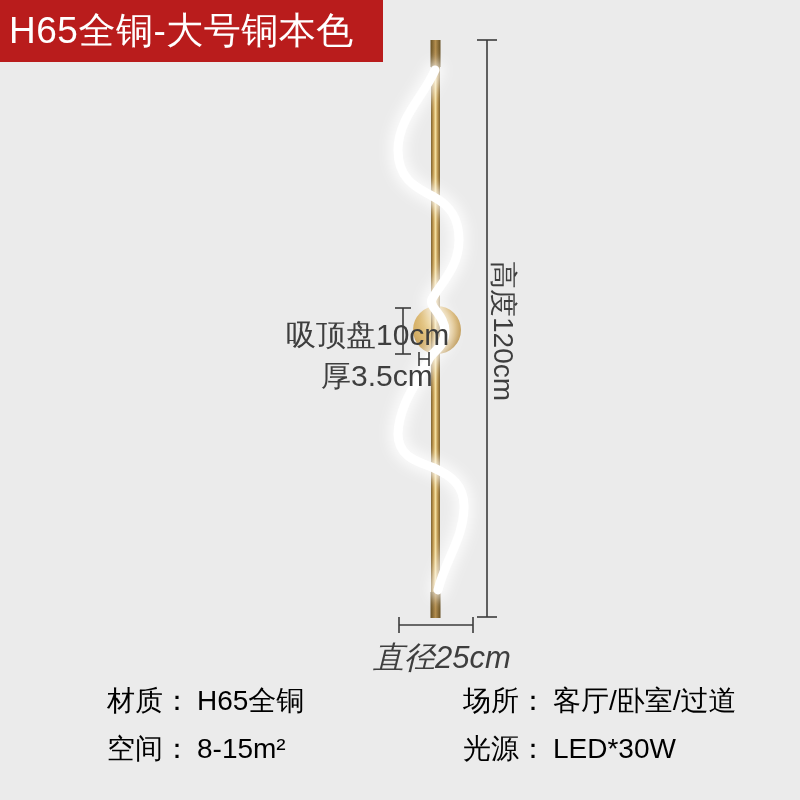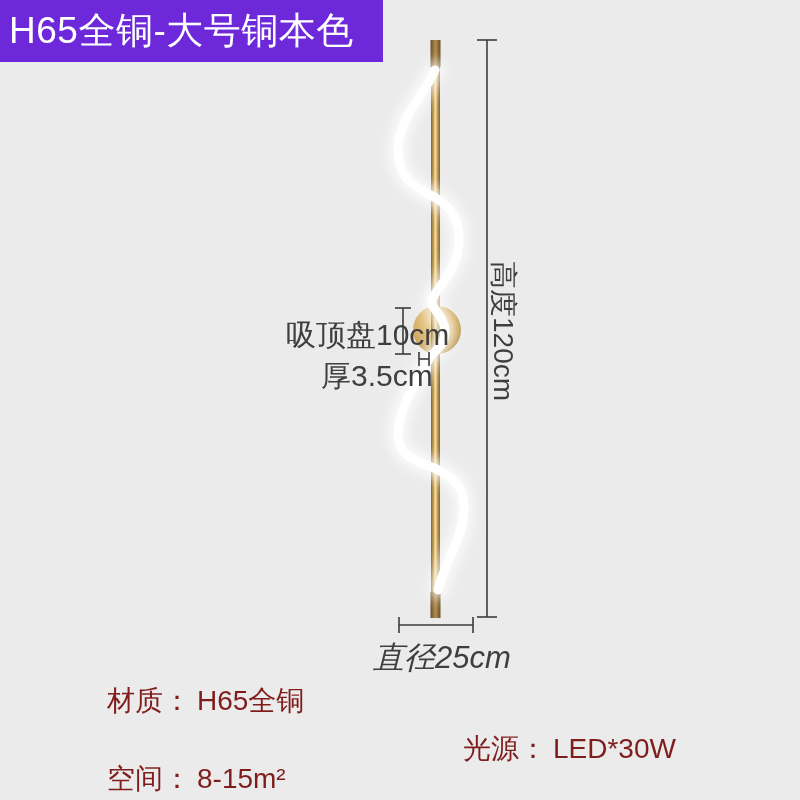--- a/index.html
+++ b/index.html
@@ -4,37 +4,37 @@
 <style>
   html,body{margin:0;padding:0;background:#ffffff;}
   .canvas{
     position:relative;width:800px;height:800px;overflow:hidden;
     background:#ebebeb;
     font-family:"Liberation Sans","DejaVu Sans",sans-serif;
     color:#3e3e3e;
   }
   .banner{
     position:absolute;left:0;top:0;width:383px;height:62px;
-    background:#6d28d9;color:#ffffff;
+    background:#b91c1c;color:#ffffff;
     font-size:37px;line-height:62px;padding-left:9px;
     box-sizing:border-box;white-space:nowrap;letter-spacing:0.5px;
   }
   .scene{position:absolute;left:0;top:0;}
   .anno{position:absolute;white-space:nowrap;color:#3e3e3e;}
   .label-plate{left:238px;top:315px;width:154px;text-align:right;font-size:30px;margin-left:48px;}
   .label-thickness{left:321px;top:356px;font-size:30px;}
   .label-diameter{left:373px;top:637px;font-size:31px;font-style:italic;}
   .label-height{
     left:433px;top:316px;width:140px;height:30px;line-height:30px;
     text-align:center;font-size:28px;
     transform:rotate(90deg);transform-origin:center center;
   }
-  .spec{position:absolute;font-size:28px;color:#7f1d1d;white-space:nowrap;}
+  .spec{position:absolute;font-size:28px;color:#000000;white-space:nowrap;}
   .spec-l1{left:107px;top:682px;}
-  .spec-l2{left:107px;top:760px;}
+  .spec-l2{left:107px;top:730px;}
   .spec-r1{left:463px;top:682px;}
   .spec-r2{left:463px;top:730px;text-align:center;}
   .spec .val{margin-left:6px;}
 </style>
 </head>
 <body>
 
 <div class="canvas">
 
   <svg class="scene" width="800" height="800" viewBox="0 0 800 800" aria-hidden="true">
@@ -110,17 +110,20 @@
   <div class="anno label-thickness">厚3.5cm</div>
   <div class="anno label-height">高度120cm</div>
   <div class="anno label-diameter">直径25cm</div>
 
   <div class="spec spec-l1">
     <span>材质：</span><span class="val">H65全铜</span>
   </div>
   <div class="spec spec-l2">
     <span>空间：</span><span class="val">8-15m²</span>
   </div>
+  <div class="spec spec-r1">
+    <span>场所：</span><span class="val">客厅/卧室/过道</span>
+  </div>
   <div class="spec spec-r2">
     <span>光源：</span><span class="val">LED*30W</span>
   </div>
 
 </div>
 
 </body></html>

